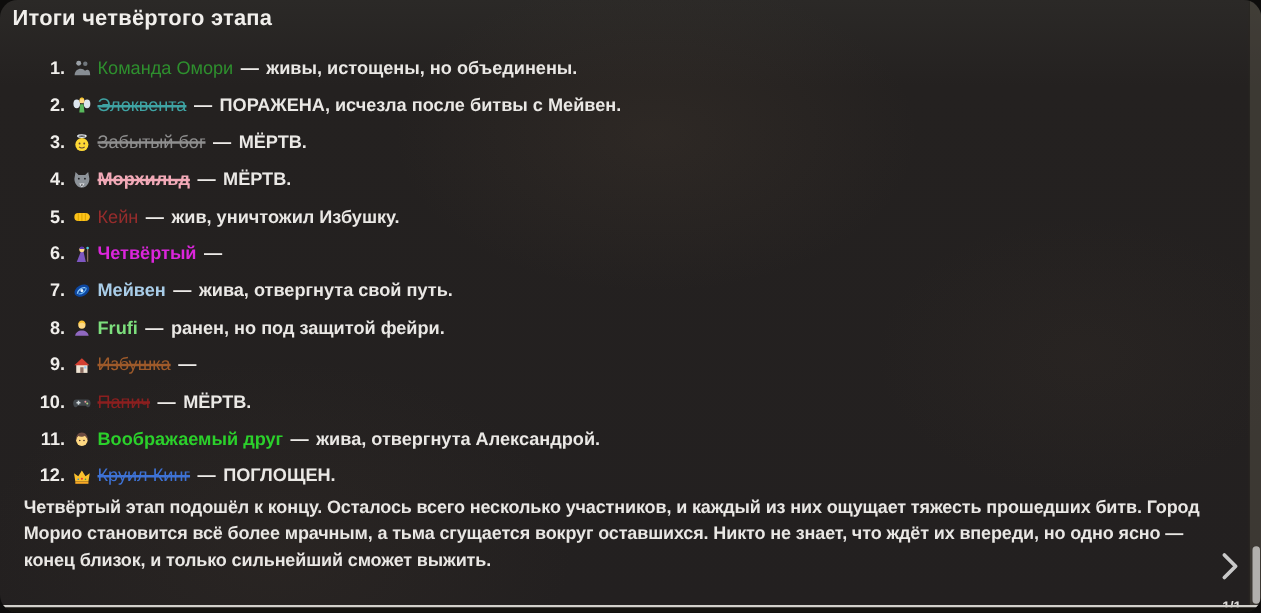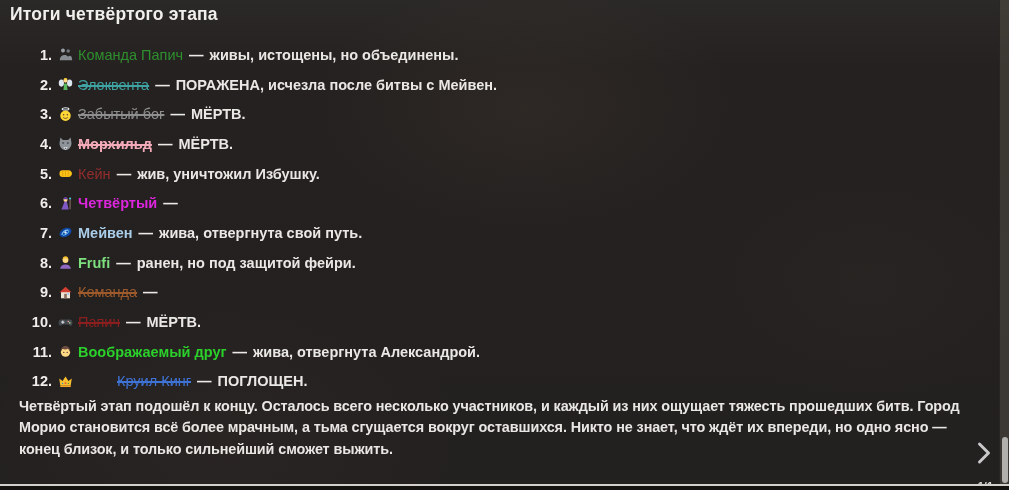--- a/index.html
+++ b/index.html
@@ -4,20 +4,21 @@
 <style>
   html,body{margin:0;padding:0;background:#0e0d0c;}
   .page{
     position:relative;width:1009px;height:490px;overflow:hidden;
     font-family:"Liberation Sans","DejaVu Sans",sans-serif;
     background:
       radial-gradient(300px 180px at 52% 22%, rgba(105,86,66,.14), transparent 70%),
       radial-gradient(340px 220px at 22% 90%, rgba(95,78,60,.10), transparent 70%),
       radial-gradient(240px 160px at 86% 58%, rgba(86,70,54,.09), transparent 70%),
       linear-gradient(180deg,#2b2927 0%, #242120 14%, #232020 100%);
+    border-radius: 14px;
   }
   .title{
     position:absolute;left:10px;top:2px;margin:0;
     font-size:17.5px;line-height:24px;font-weight:700;color:#f1efec;letter-spacing:.2px;
   }
   .results{
     position:absolute;left:0;top:40px;margin:0;padding:0;list-style:none;width:100%;
   }
   .row{display:flex;align-items:center;height:29.7px;font-size:14.5px;color:#eceae7;}
   .num{width:54px;padding-right:2px;box-sizing:border-box;text-align:right;font-weight:700;flex:none;color:#f0eeeb;}
@@ -60,21 +61,21 @@
       <li class="row">
         <span class="num">1.</span>
         <span class="grp" style="color: rgb(46, 143, 46);">
           <span class="icn">
             <svg viewBox="0 0 16 16">
               <circle cx="5.3" cy="3.8" r="2.1" fill="#9aa0a6"></circle>
               <circle cx="10.9" cy="4.2" r="1.9" fill="#70767c"></circle>
               <path d="M1.8 14c.3-3.6 2.6-5.4 5.2-5.4 1.6 0 2.8.6 3.7 1.7.8-.7 1.7-1 2.6-.8 1 .2 1.6 1 1.8 4.5z" fill="#878d93"></path>
             </svg>
           </span>
-          <span class="nm" style="color: rgb(46, 143, 46);">Команда Папич</span>
+          <span class="nm" style="color: rgb(46, 143, 46);">Команда Омори</span>
         </span>
         <span class="sep">—</span>
         <span class="st">живы, истощены, но объединены.</span>
       </li>
       <li class="row">
         <span class="num">2.</span>
         <span class="grp struck" style="color: rgb(63, 163, 163);">
           <span class="icn">
             <svg viewBox="0 0 16 16">
               <ellipse cx="3.6" cy="6.5" rx="2.8" ry="3.8" fill="#e8f1fa" opacity="0.95"></ellipse>
@@ -191,21 +192,21 @@
         <span class="num">9.</span>
         <span class="grp struck" style="color: rgb(158, 90, 42);">
           <span class="icn">
             <svg viewBox="0 0 16 16">
               <rect x="3.2" y="6.8" width="9.6" height="7.4" fill="#efe3d3"></rect>
               <path d="M1.6 7.6L8 1.8l6.4 5.8z" fill="#d23f31"></path>
               <rect x="6.6" y="9.4" width="2.8" height="4.8" fill="#8d6e63"></rect>
               <rect x="10" y="8.6" width="1.8" height="1.8" fill="#90caf9"></rect>
             </svg>
           </span>
-          <span class="nm" style="color: rgb(158, 90, 42);">Команда</span>
+          <span class="nm" style="color: rgb(158, 90, 42);">Избушка</span>
         </span>
         <span class="sep">—</span>
       </li>
       <li class="row">
         <span class="num">10.</span>
         <span class="grp struck" style="color: rgb(139, 31, 31); justify-content: center;">
           <span class="icn">
             <svg viewBox="0 0 16 16">
               <path d="M3.2 4.8h9.6c1.6 0 2.6 1.3 2.6 3.1 0 2-.8 3.6-2 3.6-.9 0-1.5-.6-2.1-1.3H4.7c-.6.7-1.2 1.3-2.1 1.3-1.2 0-2-1.6-2-3.6 0-1.8 1-3.1 2.6-3.1z" fill="#43484d"></path>
               <rect x="3.4" y="7" width="3.4" height="1.3" fill="#cfd8dc"></rect>
@@ -230,21 +231,21 @@
               <circle cx="9.8" cy="9" r="0.7" fill="#4e342e"></circle>
             </svg>
           </span>
           <span class="nm bold" style="color: rgb(43, 208, 43);">Воображаемый друг</span>
         </span>
         <span class="sep">—</span>
         <span class="st">жива, отвергнута Александрой.</span>
       </li>
       <li class="row">
         <span class="num">12.</span>
-        <span class="grp struck" style="color: rgb(62, 114, 212); gap: 39px;">
+        <span class="grp struck" style="color: rgb(62, 114, 212);">
           <span class="icn">
             <svg viewBox="0 0 16 16">
               <path d="M2.4 12L1.3 4.8l3.6 2.6L8 2.6l3.1 4.8 3.6-2.6L13.6 12z" fill="#fbc02d"></path>
               <rect x="2.4" y="12" width="11.2" height="1.9" fill="#f9a825"></rect>
               <circle cx="8" cy="9.6" r="0.9" fill="#e53935"></circle>
               <circle cx="4.9" cy="10" r="0.7" fill="#1e88e5"></circle>
               <circle cx="11.1" cy="10" r="0.7" fill="#43a047"></circle>
             </svg>
           </span>
           <span class="nm" style="color: rgb(62, 114, 212);">Круил Кинг</span>

